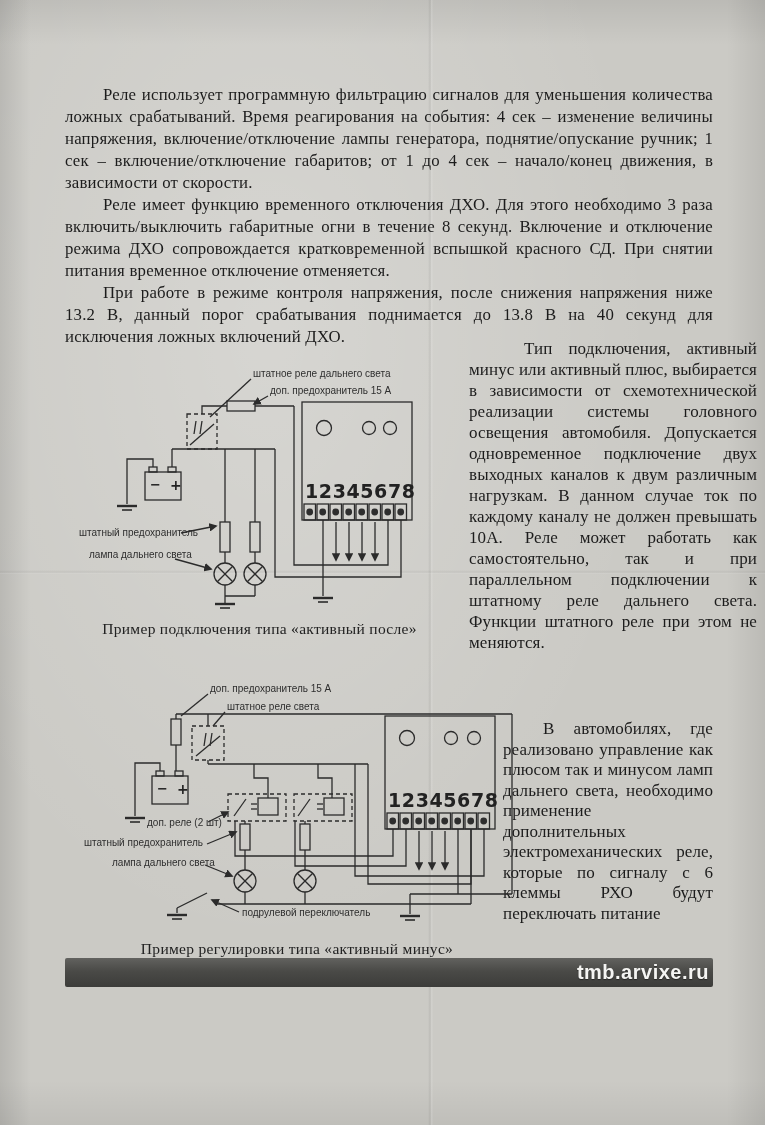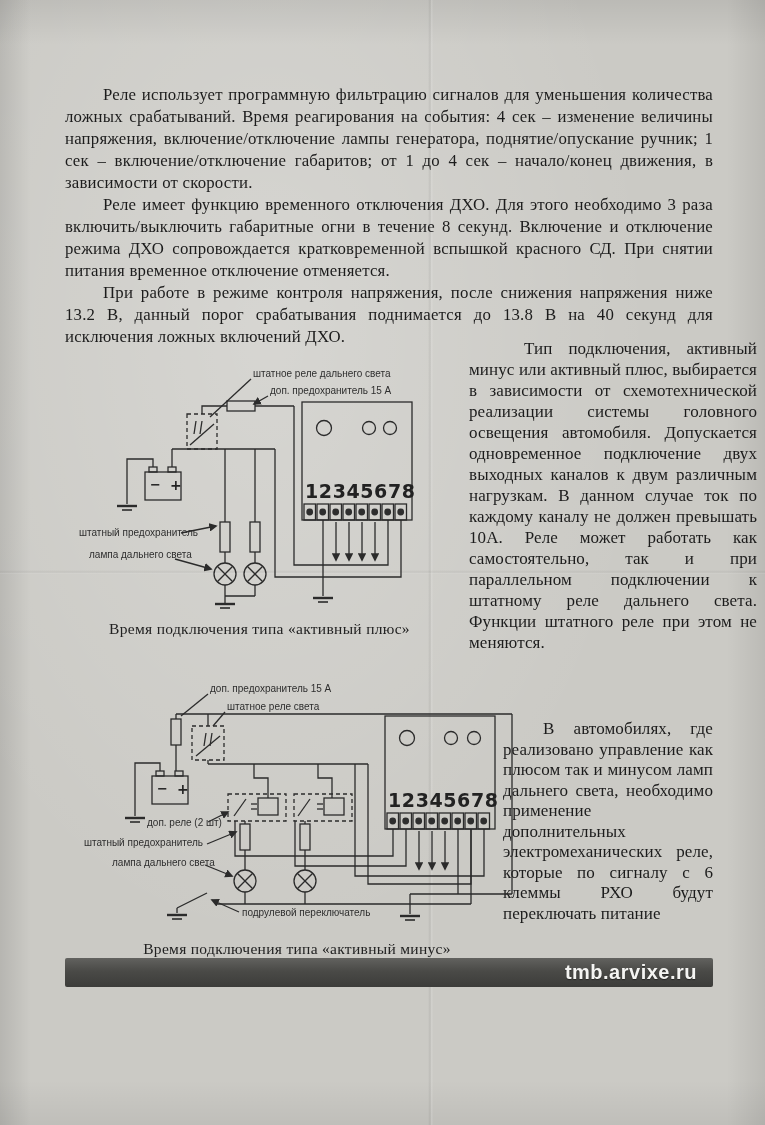--- a/index.html
+++ b/index.html
@@ -39,21 +39,21 @@
     font-family:"Liberation Serif", serif;letter-spacing:0.3px;
   }
   .fig1{left:0;top:0;width:365px;}
   .fig2{left:-5px;top:300px;width:450px;}
   .colp{position:absolute;margin:0;font-size:17px;line-height:21px;text-align:justify;letter-spacing:0.1px;}
   .colp1{left:380px;top:-14px;width:288px;text-indent:55px;margin-left:24px;}
   .colp2{left:438px;top:332px;width:210px;line-height:20.5px;text-indent:40px;margin-top:35px;}
   .footer-bar{
     margin-top:14px;height:29px;border-radius:2px;
     background:linear-gradient(180deg,#62625f 0%,#4a4a47 45%,#3c3c3a 100%);
-    text-align:right;line-height:29px;padding-right:16px;box-sizing:border-box;
+    text-align:right;line-height:29px;padding-right:4px;box-sizing:border-box;
     font-family:"Liberation Sans", sans-serif;font-weight:bold;font-size:20px;
     color:#f4f4f2;letter-spacing:0.5px;text-shadow:0 1px 1px rgba(0,0,0,0.45);
   }
   
   .wire{stroke:#2b2b2b;stroke-width:1.3;fill:none;}
   .wire-d{stroke:#2b2b2b;stroke-width:1.3;fill:none;stroke-dasharray:4 3;}
   .lbl{font-family:"Liberation Sans", sans-serif;font-size:10px;fill:#2e2e2e;}
   .digits{font-family:"DejaVu Sans", sans-serif;font-weight:bold;font-size:19px;fill:#222;letter-spacing:0.6px;}
   .bsign{font-family:"DejaVu Sans", sans-serif;font-weight:bold;fill:#222;}
   .screw{fill:#2e2e2e;}
@@ -166,21 +166,21 @@
             <path class="wire" d="M272,158 V196" marker-end="url(#arr)"></path>
             <path class="wire" d="M285,158 V196" marker-end="url(#arr)"></path>
             <path class="wire" d="M298,158 V196" marker-end="url(#arr)"></path>
           </g>
 
           <path class="wire" d="M198,85 V213 H324 V156"></path>
           <path class="wire" d="M217,42 V201 H311 V156"></path>
           <path class="wire" d="M246,156 V232"></path>
           <use href="#gnd" x="246" y="234"></use>
         </svg>
-        <figcaption>Время подключения типа «активный плюс»</figcaption>
+        <figcaption>Пример подключения типа «активный после»</figcaption>
       </figure>
 
       <p class="colp colp1">Тип подключения, активный минус или активный плюс, выбирается в зависимости от схемотехнической реализации системы головного освещения автомобиля. Допускается одновременное подключение двух выходных каналов к двум различным нагрузкам. В данном случае ток по каждому каналу не должен превышать 10А. Реле может работать как самостоятельно, так и при параллельном подключении к штатному реле дальнего света. Функции штатного реле при этом не меняются.</p>
       <p class="colp colp2">В автомобилях, где реализовано управление как плюсом так и минусом ламп дальнего света, необходимо применение дополнительных электромеханических реле, которые по сигналу с 6 клеммы РХО будут переключать питание</p>
 
       <figure class="fig fig2">
         <svg width="450" height="272" viewBox="0 0 450 272">
 
           <text class="lbl" x="138" y="28">доп. предохранитель 15 А</text>
           <path class="wire" d="M136,30 L109,52"></path>
@@ -294,21 +294,21 @@
 
           <text class="lbl" x="75" y="162">доп. реле (2 шт)</text>
           <path class="wire" d="M136,158 L156,148" marker-end="url(#arr)"></path>
           <text class="lbl" x="12" y="182">штатный предохранитель</text>
           <path class="wire" d="M135,180 L164,168" marker-end="url(#arr)"></path>
           <text class="lbl" x="40" y="202">лампа дальнего света</text>
           <path class="wire" d="M133,201 L160,212" marker-end="url(#arr)"></path>
           <text class="lbl" x="170" y="252">подрулевой переключатель</text>
           <path class="wire" d="M167,248 L140,236" marker-end="url(#arr)"></path>
         </svg>
-        <figcaption>Время подключения типа «активный минус»</figcaption>
+        <figcaption>Пример регулировки типа «активный минус»</figcaption>
       </figure>
 
     </div>
 
     <div class="footer-bar">
       <span>tmb.arvixe.ru</span>
     </div>
 
   </div>
 </div>

